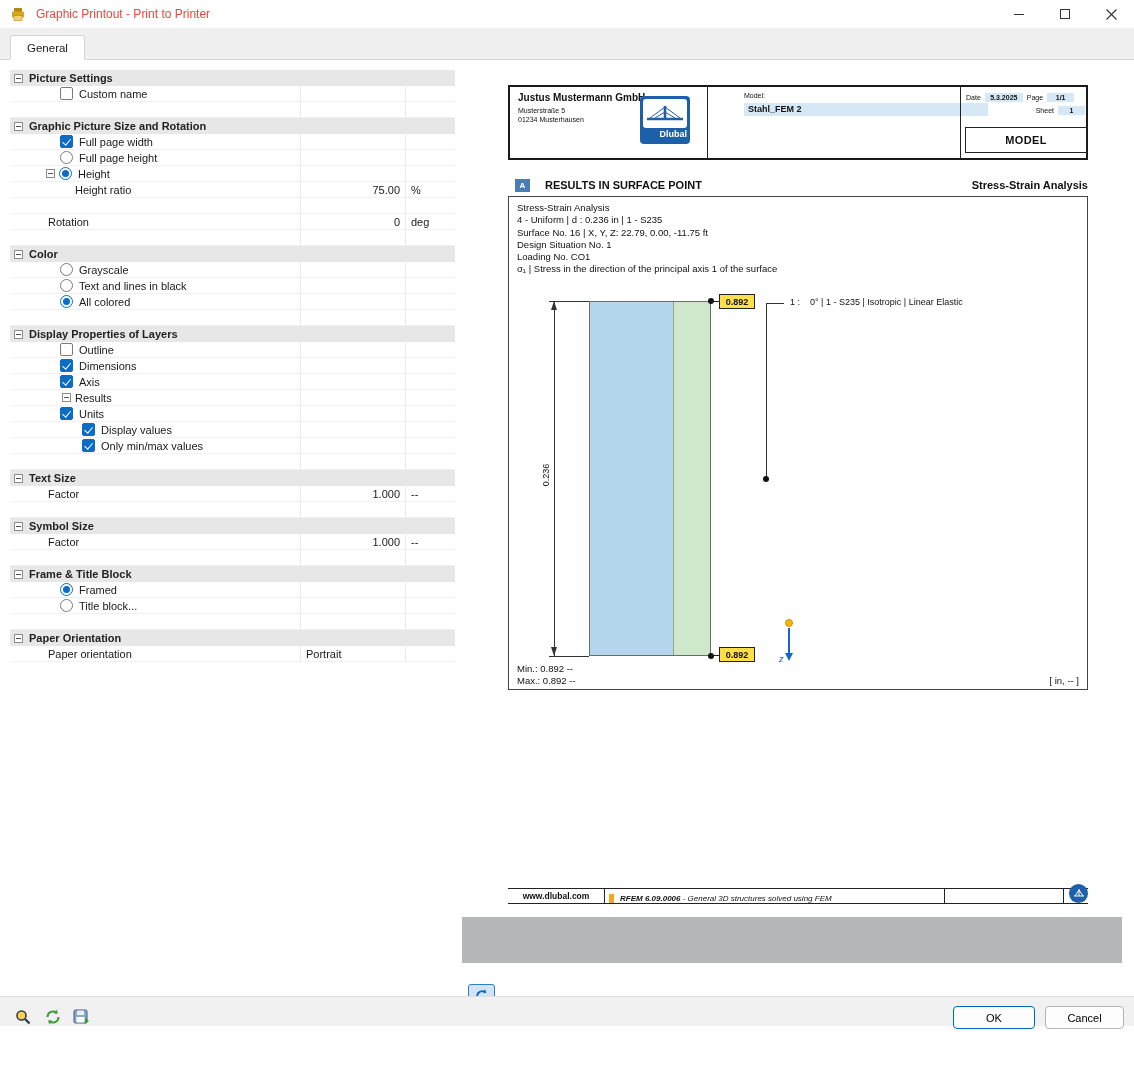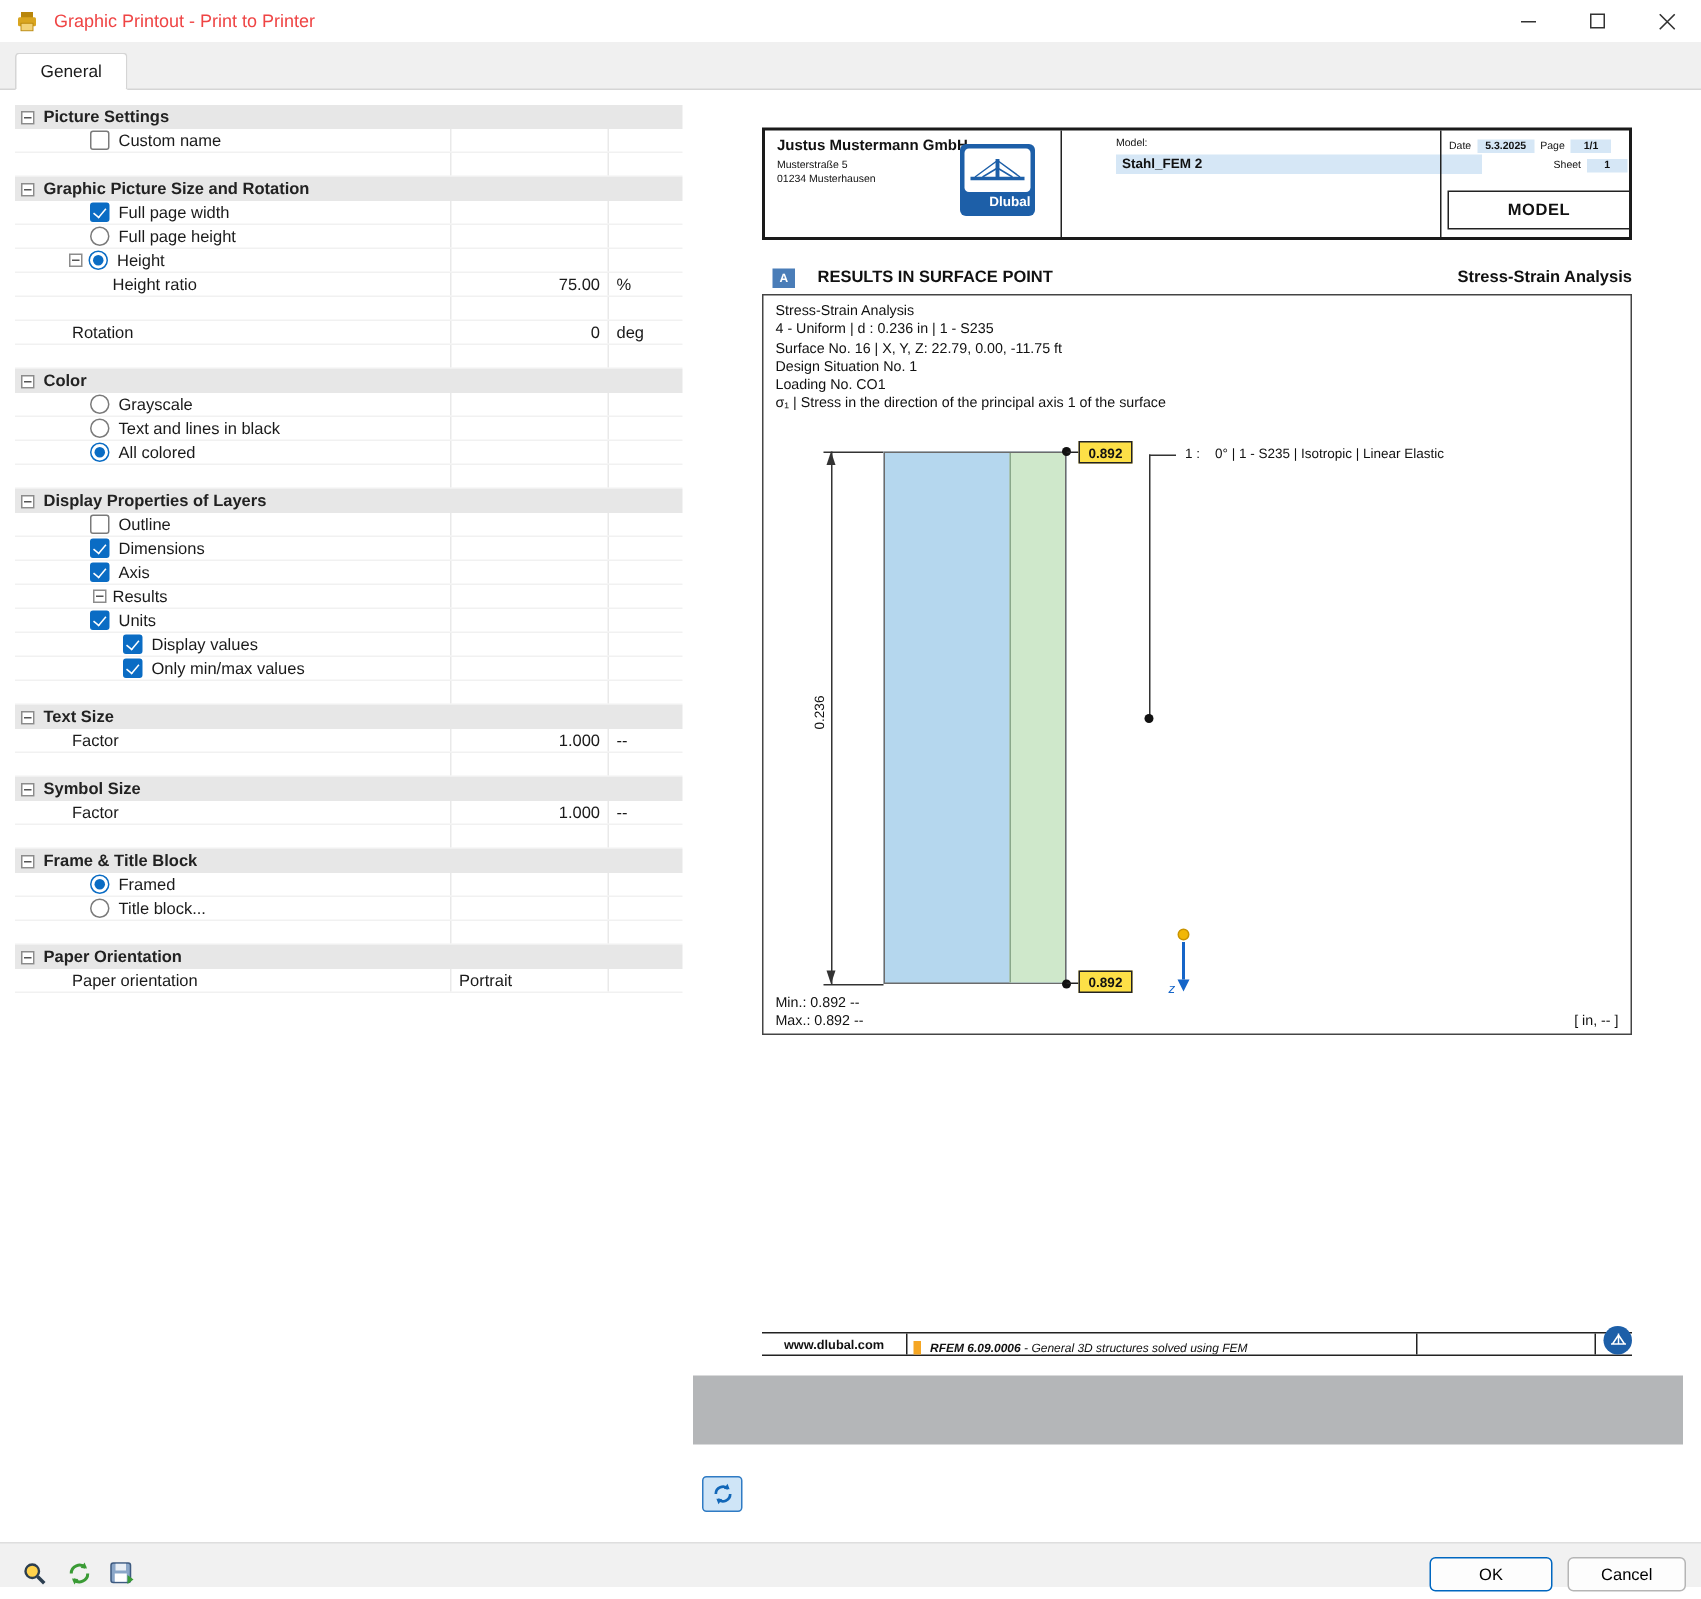--- a/index.html
+++ b/index.html
@@ -110,21 +110,21 @@
   .pfooter { position:absolute; left:46px; top:828px; width:580px; height:16px; border-top:1.5px solid #222; border-bottom:1.5px solid #222; display:flex; align-items:flex-end; }
   .pf-site { width:97px; height:100%; border-right:1px solid #222; display:flex; align-items:center; justify-content:center; font-weight:bold; font-size:8.5px; flex:none; }
   .pf-marker { width:5px; height:9px; background:#f5a623; margin-left:4px; flex:none; }
   .pf-text { margin-left:6px; font-size:8px; flex:1; white-space:nowrap; overflow:hidden;font-style:italic; }
   .pf-empty { width:120px; height:100%; border-left:1px solid #222; border-right:1px solid #222; margin-right:5px; flex:none; }
   .pf-logo { width:19px; height:19px; border-radius:50%; background:#1d5fa8; display:flex; align-items:center; justify-content:center; flex:none; }
 
   .refresh-btn { position:absolute; left:6px; top:924px; width:27px; height:24px; background:#cfe5f7; border:1px solid #2f7bc4; border-radius:3px; display:flex; align-items:center; justify-content:center; }
 
   
-  .bottom-bar { position:absolute; left:0; top:1028px; width:1134px; height:30px; background:#f1f1f1; border-top:1px solid #dedede; }
+  .bottom-bar { position:absolute; left:0; top:996px; width:1134px; height:30px; background:#f1f1f1; border-top:1px solid #dedede; }
   .tool-btn { position:absolute; top:9px; width:22px; height:22px; display:flex; align-items:center; justify-content:center; background:transparent; border:none; }
   .btn { position:absolute; top:9px; height:23px; border-radius:4px; background:#fdfdfd; font-size:11px; display:flex; align-items:center; justify-content:center; font-family:"Liberation Sans", sans-serif; }
   .btn-ok { left:953px; width:82px; border:1px solid #0067c0; }
   .btn-cancel { left:1045px; width:79px; border:1px solid #b5b5b5; }
 </style>
 </head>
 <body>
 
 <div class="titlebar">
   <span class="app-icon">

